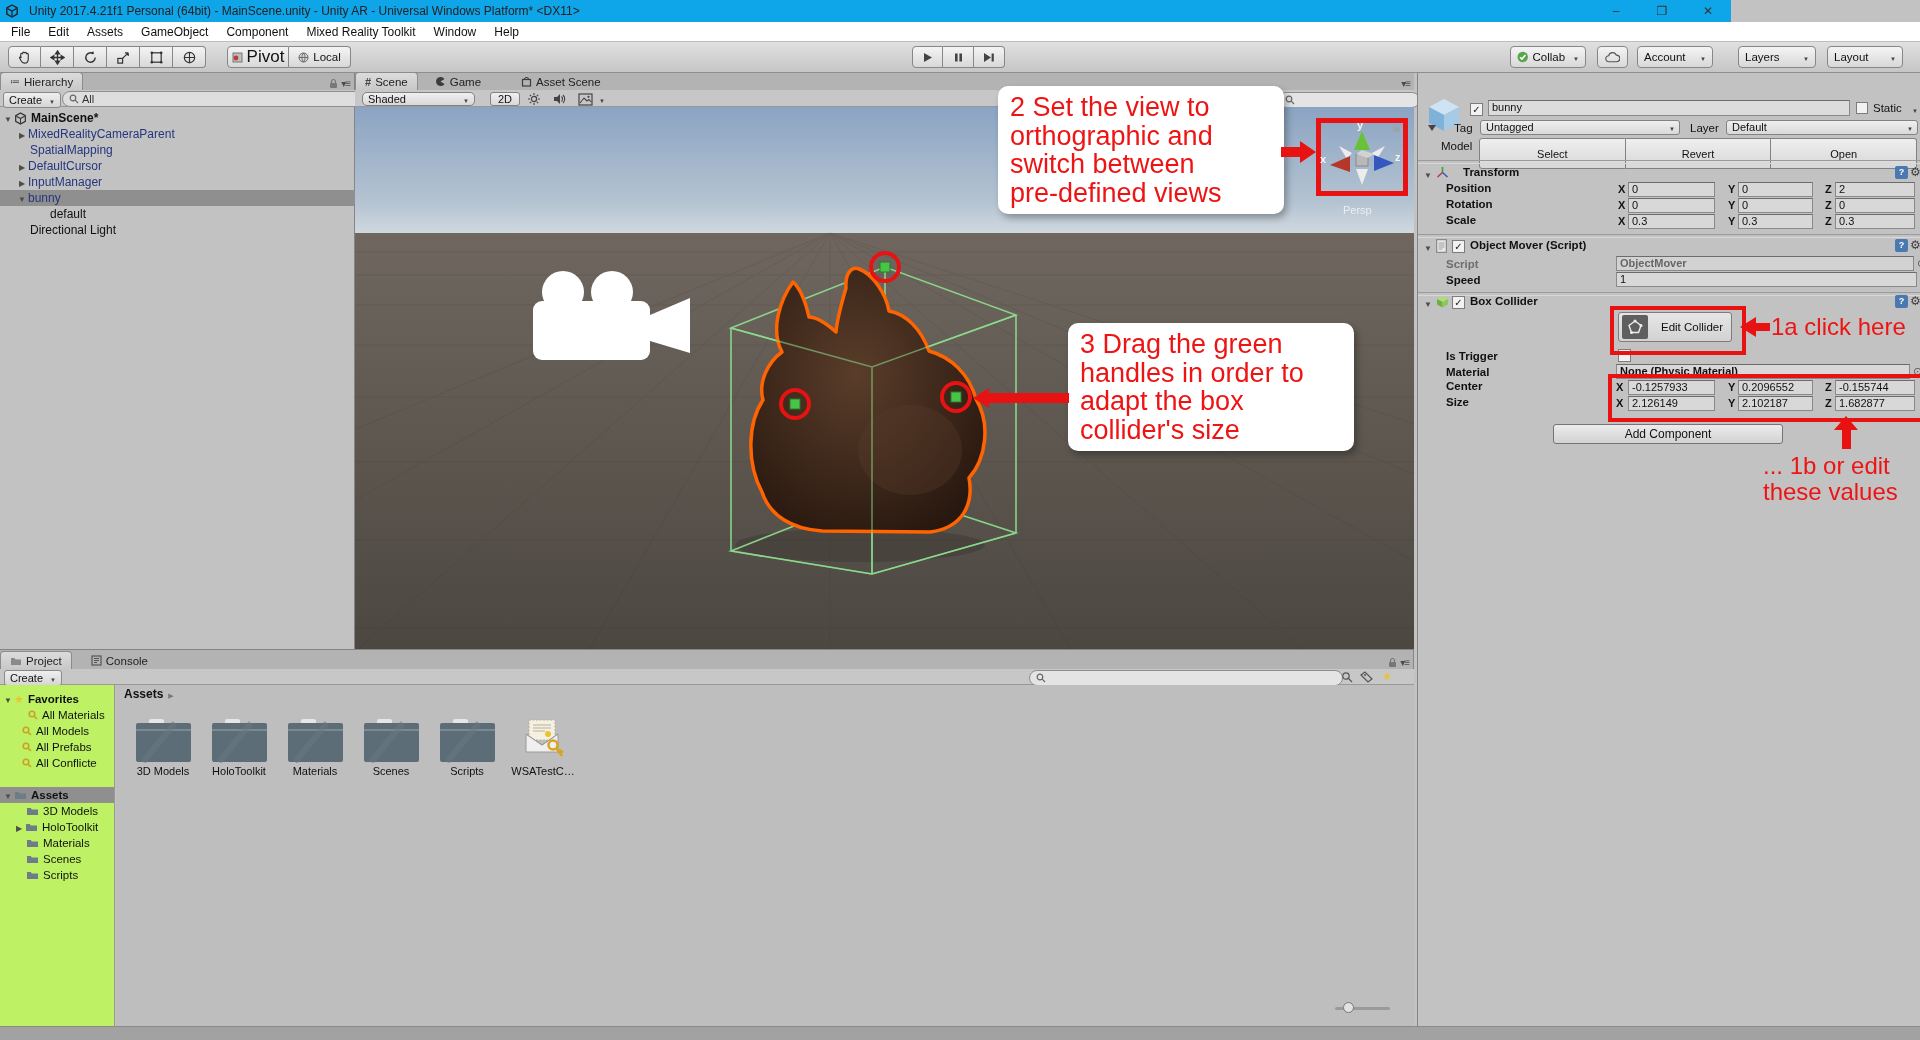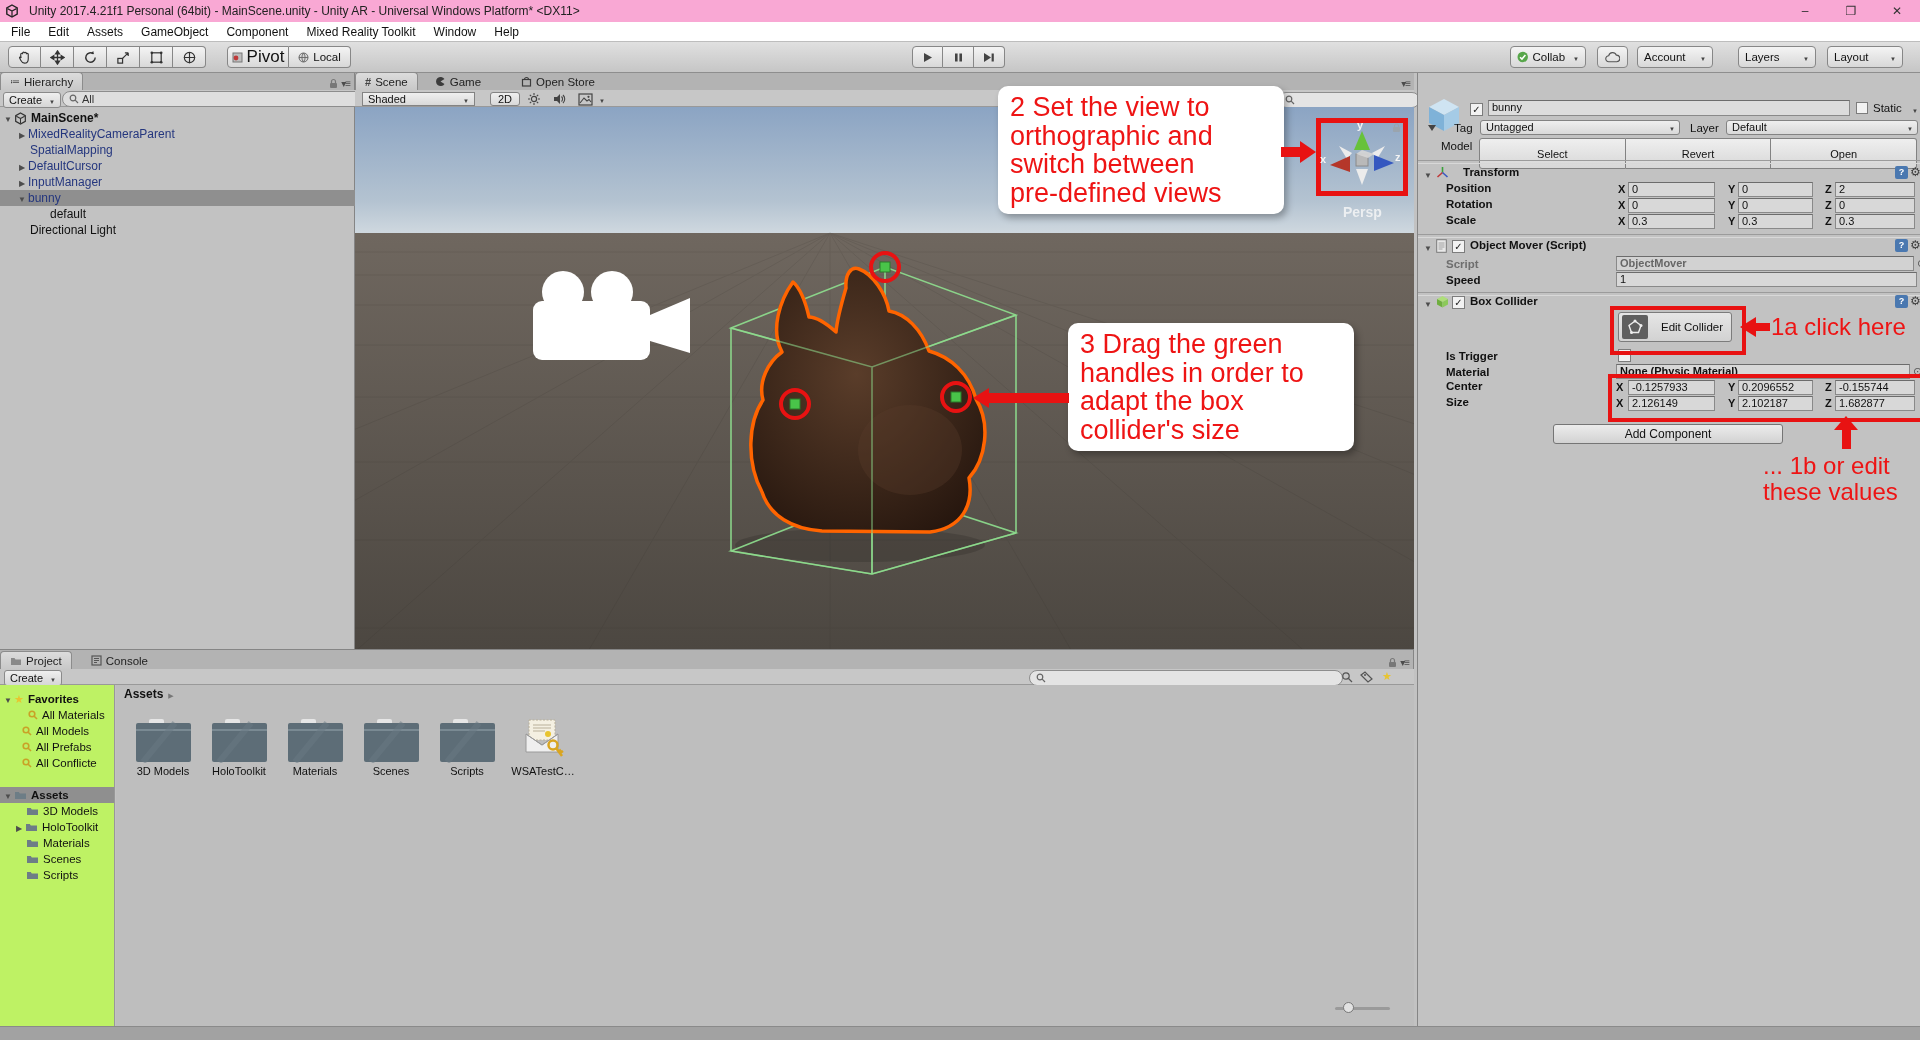--- a/index.html
+++ b/index.html
@@ -1,20 +1,20 @@
 <!DOCTYPE html>
 <html><head>
 <meta charset="utf-8">
 <style>
   html,body{margin:0;padding:0;background:#888;}
   .app{position:relative;width:1920px;height:1040px;background:#c2c2c2;overflow:hidden;
        font-family:"Liberation Sans","DejaVu Sans",sans-serif;font-size:12px;color:#111;}
   .abs{position:absolute;box-sizing:border-box;}
   
-  .titlebar{left:0;top:0;width:1920px;height:22px;background:#f9a8d4;display:flex;align-items:center;text-align:center;}
+  .titlebar{left:0;top:0;width:1731px;height:22px;background:#0ea5e9;display:flex;align-items:center;text-align:center;}
   .title-text{margin-left:6px;font-size:12px;color:#222;white-space:nowrap;}
   .wbtn{width:46px;height:22px;display:flex;align-items:center;justify-content:center;color:#333;font-size:12px;}
   .menubar{left:0;top:22px;width:1920px;height:20px;background:#fff;border-bottom:1px solid #bdbdbd;display:flex;align-items:center;padding-left:2px;}
   .menu-item{padding:0 9px;font-size:12px;color:#111;}
   .toolbar{left:0;top:42px;width:1920px;height:31px;background:linear-gradient(#e0e0e0,#c6c6c6);border-bottom:1px solid #8e8e8e;}
   .tbtn{position:absolute;top:4px;height:22px;background:linear-gradient(#f4f4f4,#d8d8d8);border:1px solid #878787;display:flex;align-items:center;justify-content:center;box-sizing:border-box;}
   .grp-l{border-radius:4px 0 0 4px;} .grp-r{border-radius:0 4px 4px 0;border-left:none;} .grp-m{border-left:none;}
   .ddbtn{border-radius:4px;font-size:11.5px;gap:4px;padding:0 6px;}
   .caret:after{content:"▼";font-size:6px;color:#444;margin-left:4px;}
   
@@ -56,21 +56,21 @@
   .arrbody{position:absolute;background:#e81212;z-index:40;}
   .arr-r{position:absolute;width:0;height:0;border-top:11px solid transparent;border-bottom:11px solid transparent;border-left:16px solid #e81212;z-index:40;}
   .arr-l{position:absolute;width:0;height:0;border-top:10px solid transparent;border-bottom:10px solid transparent;border-right:16px solid #e81212;z-index:40;}
   .arr-u{position:absolute;width:0;height:0;border-left:12px solid transparent;border-right:12px solid transparent;border-bottom:14px solid #e81212;z-index:40;}
   
   .ftile{position:absolute;width:64px;text-align:center;font-size:11px;color:#111;}
   .breadcrumb-arrow:before{content:"▶";font-size:7px;color:#777;margin-left:5px;}
   .star:before{content:"★";color:#e8c430;font-size:11px;}
   .mag{width:10px;height:10px;flex:none;}
   .bottomstrip{left:0;top:1026px;width:1920px;height:14px;background:#a2a2a2;border-top:1px solid #8a8a8a;}
-  .persplabel{position:absolute;color:rgba(248,248,248,.8);font-size:14px;font-weight:bold;}
+  .persplabel{position:absolute;color:rgba(248,248,248,.8);font-size:11px;}
 </style>
 </head>
 <body>
 
 <div class="app">
 
   <div class="abs titlebar">
     <svg class="sficon" style="margin-left:5px" width="14" height="14" viewBox="0 0 14 14">
       <path d="M7 1 L12.2 4 V10 L7 13 L1.8 10 V4 Z" fill="none" stroke="#222" stroke-width="1.4"></path>
       <path d="M7 7 L7 12 M7 7 L2.5 4.6 M7 7 L11.5 4.6" stroke="#222" stroke-width="1.2"></path>
@@ -267,28 +267,28 @@
         <svg width="11" height="11" viewBox="0 0 11 11">
             <path d="M9.5 8 A4.6 4.6 0 1 1 9.5 3 L5.5 5.5 Z" fill="#3c3c3c"></path>
           </svg>
         <span>Game</span>
       </div>
       <div class="tab" style="margin-left:22px">
         <svg width="11" height="11" viewBox="0 0 11 11">
             <rect x="1.5" y="3.5" width="8" height="6.5" fill="none" stroke="#3c3c3c" stroke-width="1.2"></rect>
             <path d="M3.5 3.5 a2 2 0 0 1 4 0" fill="none" stroke="#3c3c3c" stroke-width="1.2"></path>
           </svg>
-        <span>Open Store</span>
+        <span>Asset Scene</span>
       </div>
       <div class="panelmenu">
           <span class="glyph-menu"></span>
         </div>
     </div>
     <div class="minibar abs" style="left:0;top:17px;width:1059px;height:17px">
-      <div class="abs" style="left:7px;top:2px;width:113px;height:14px;background:linear-gradient(#efefef,#d9d9d9);border:1px solid #838383;border-radius:0;display:flex;align-items:center;justify-content:space-between;padding:0 5px;font-size:11px">
+      <div class="abs" style="left:7px;top:2px;width:113px;height:14px;background:linear-gradient(#efefef,#d9d9d9);border:1px solid #838383;border-radius:5px;display:flex;align-items:center;justify-content:space-between;padding:0 5px;font-size:11px">
         <span>Shaded</span>
           <span class="caret"></span>
       </div>
       <div class="abs" style="left:135px;top:2px;width:30px;height:14px;background:linear-gradient(#efefef,#d9d9d9);border:1px solid #838383;border-radius:3px;display:flex;align-items:center;justify-content:center;font-size:11px">
         <span>2D</span>
       </div>
       <div class="abs" style="left:172px;top:2px">
         <svg width="14" height="14" viewBox="0 0 14 14">
             <circle cx="7" cy="7" r="2.6" fill="none" stroke="#444" stroke-width="1.2"></circle>
             <path d="M7 1 V3 M7 11 V13 M1 7 H3 M11 7 H13 M2.8 2.8 L4.2 4.2 M9.8 9.8 L11.2 11.2 M11.2 2.8 L9.8 4.2 M4.2 9.8 L2.8 11.2" stroke="#444" stroke-width="1.1"></path>

